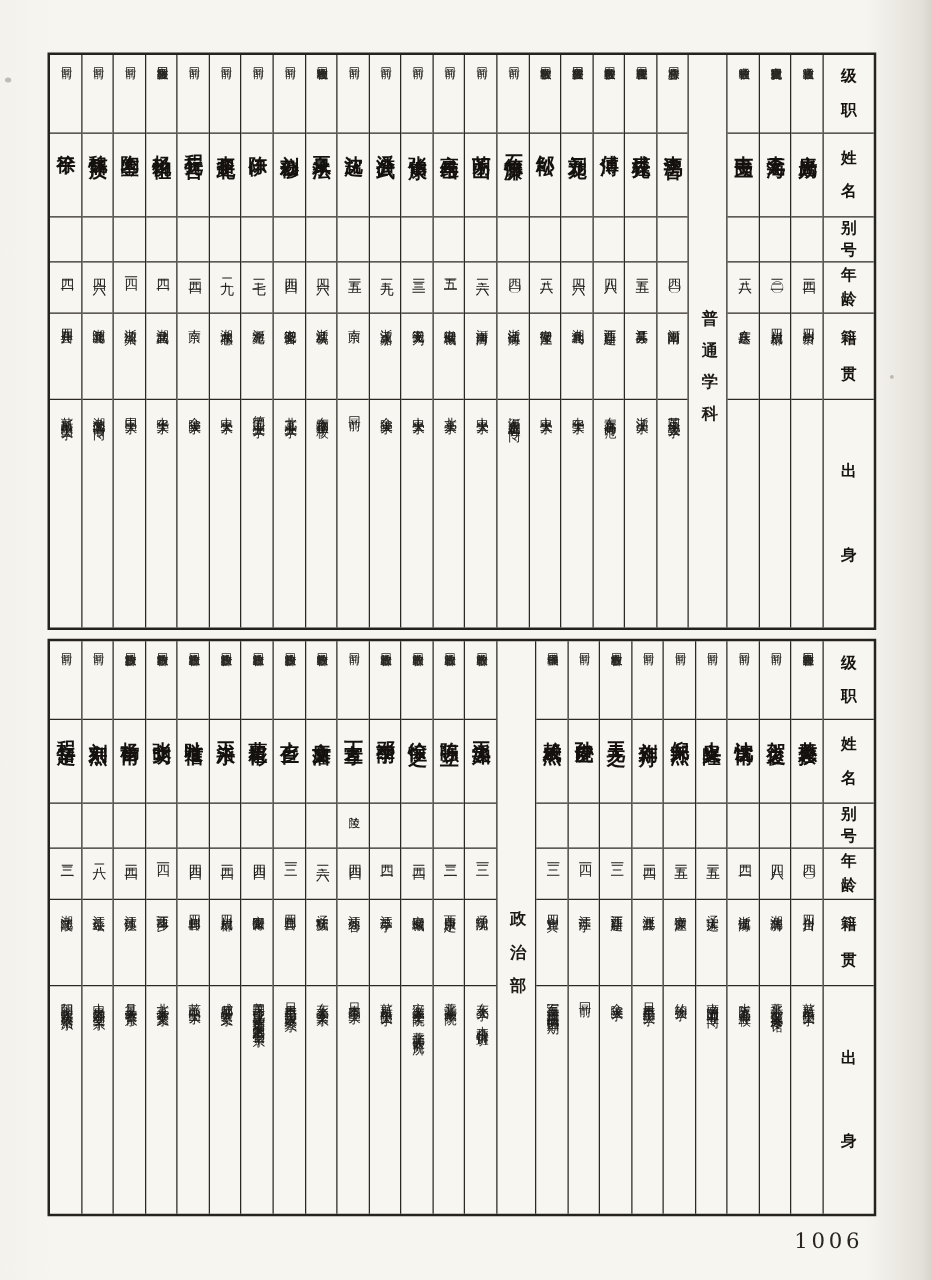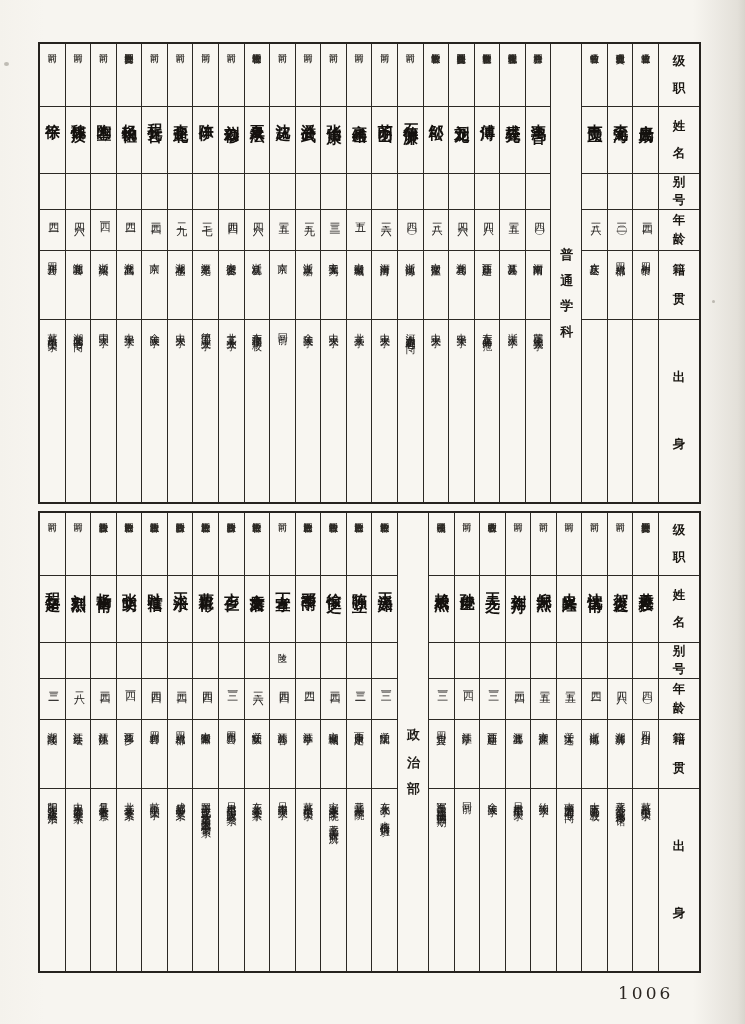--- a/index.html
+++ b/index.html
@@ -59,21 +59,21 @@
   }
   .header-col .cell{justify-content:center;}
   .hchars{
     display:flex;flex-direction:column;align-items:center;
     justify-content:space-evenly;height:100%;width:100%;
   }
   .hchars span{font-size:12.5px;font-weight:700;color:#17140f;}
   .page-number{
     position:absolute;top:983px;left:618px;width:90px;
     font-size:17px;letter-spacing:3px;color:#2a2520;
-    font-family:"DejaVu Serif","Liberation Serif",serif;text-align:left;
+    font-family:"DejaVu Serif","Liberation Serif",serif;text-align:center;
   }
   .scan-speck{position:absolute;background:#8a857c;border-radius:50%;opacity:.5;}
 </style>
 </head>
 <body>
 
 <div class="page">
   <div class="band" id="band-top">
       <div class="col header-col">
         <div class="cell r-rank">

